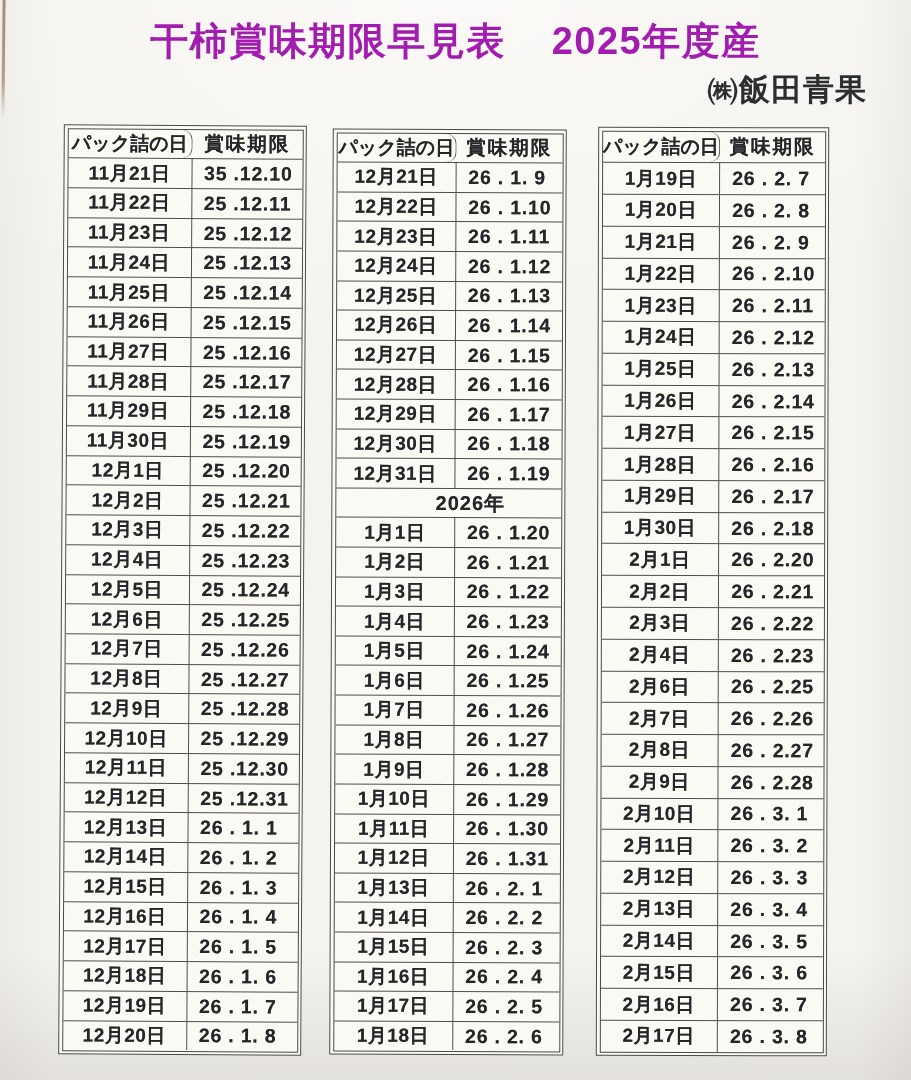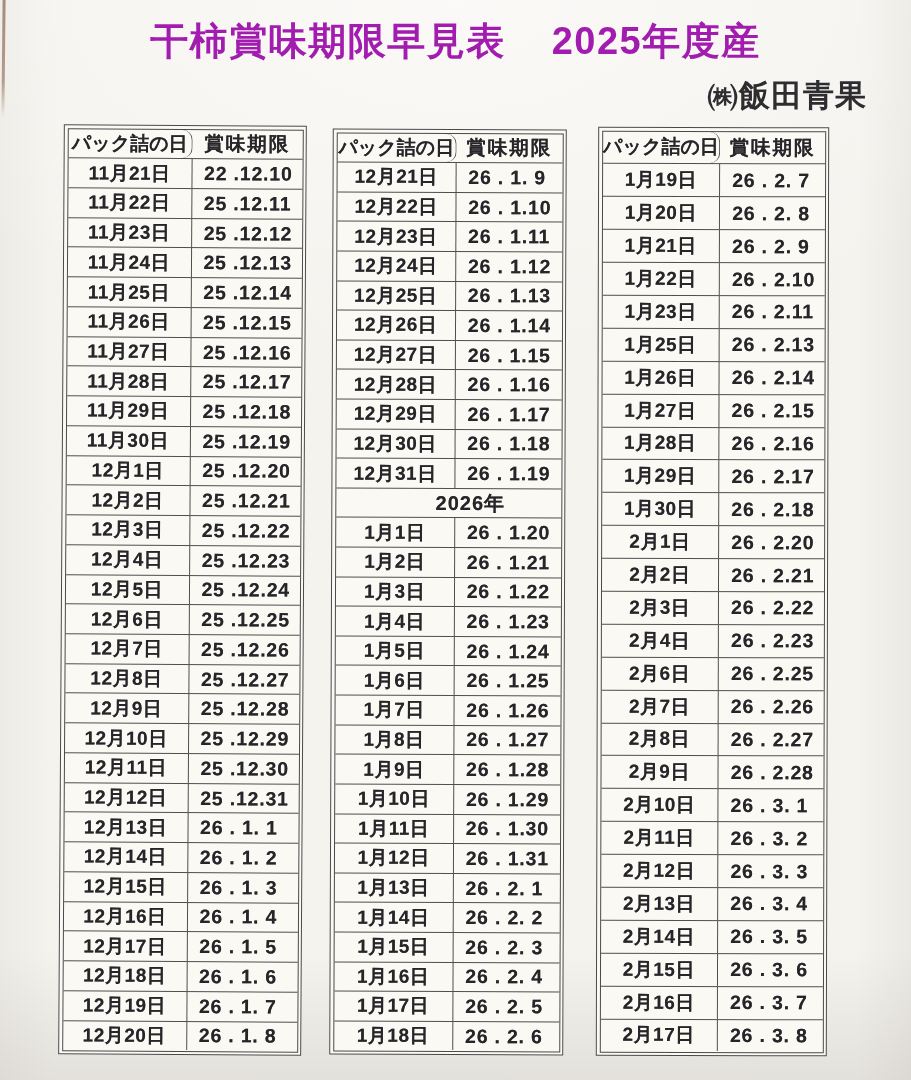--- a/index.html
+++ b/index.html
@@ -28,21 +28,20 @@
     position: absolute; top: 16px; left: 0; width: 911px;
     text-align: center; white-space: nowrap;
     font-size: 38px; font-weight: 700; color: #a21caf;
     letter-spacing: 1.5px;
   }
   .title-line .gap { display: inline-block; width: 46px; }
   .company-line {
     position: absolute; top: 69px; right: 44px;
     font-size: 31px; font-weight: 600; color: #2d2d30;
     letter-spacing: 1px;
-    margin-top: 6px;
   }
   .sheet-table {
     position: absolute;
     border: 1.6px solid #4a4a4a;
     padding: 2.5px;
     background: #fbf9f4;
     display: flex;
   }
   .t1 { left: 61px;  top: 125px; width: 243px; height: 930px; transform: rotate(.35deg); }
   .t2 { left: 331px; top: 129px; width: 234px; height: 926px; transform: rotate(.22deg); }
@@ -91,21 +90,21 @@
 
 <div id="tables">
     <div class="sheet-table t1">
       <div class="tbl-inner">
         <div class="row header">
           <div class="cell date">パック詰の日</div>
           <div class="cell exp">賞味期限</div>
         </div>
         <div class="row">
           <div class="cell date">11月21日</div>
-          <div class="cell exp">22 .12.10</div>
+          <div class="cell exp">35 .12.10</div>
         </div>
         <div class="row">
           <div class="cell date">11月22日</div>
           <div class="cell exp">25 .12.11</div>
         </div>
         <div class="row">
           <div class="cell date">11月23日</div>
           <div class="cell exp">25 .12.12</div>
         </div>
         <div class="row">
@@ -365,20 +364,24 @@
         </div>
         <div class="row">
           <div class="cell date">1月22日</div>
           <div class="cell exp">26 . 2.10</div>
         </div>
         <div class="row">
           <div class="cell date">1月23日</div>
           <div class="cell exp">26 . 2.11</div>
         </div>
         <div class="row">
+          <div class="cell date">1月24日</div>
+          <div class="cell exp">26 . 2.12</div>
+        </div>
+        <div class="row">
           <div class="cell date">1月25日</div>
           <div class="cell exp">26 . 2.13</div>
         </div>
         <div class="row">
           <div class="cell date">1月26日</div>
           <div class="cell exp">26 . 2.14</div>
         </div>
         <div class="row">
           <div class="cell date">1月27日</div>
           <div class="cell exp">26 . 2.15</div>

